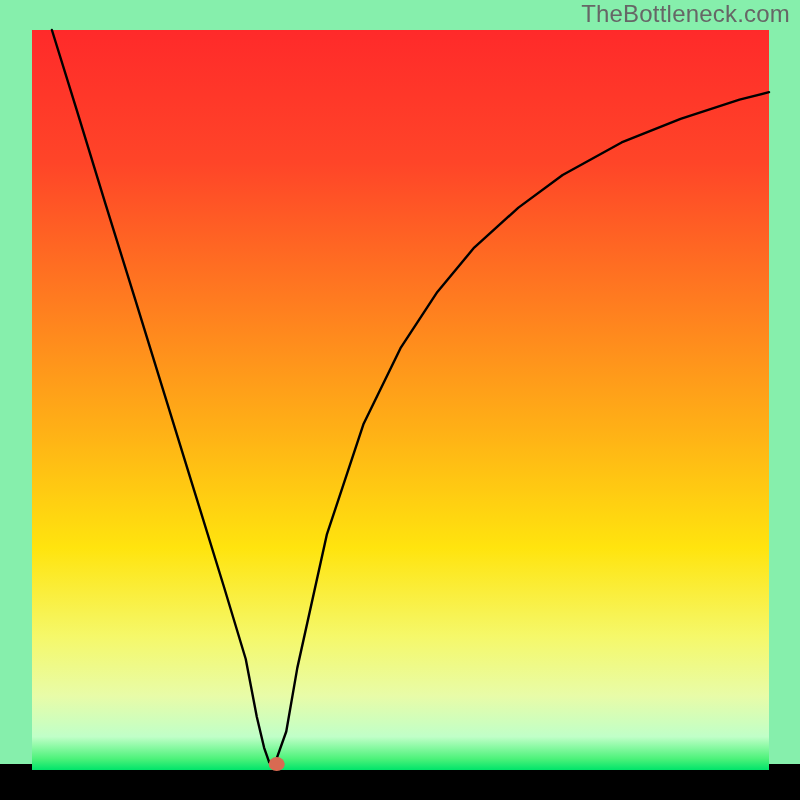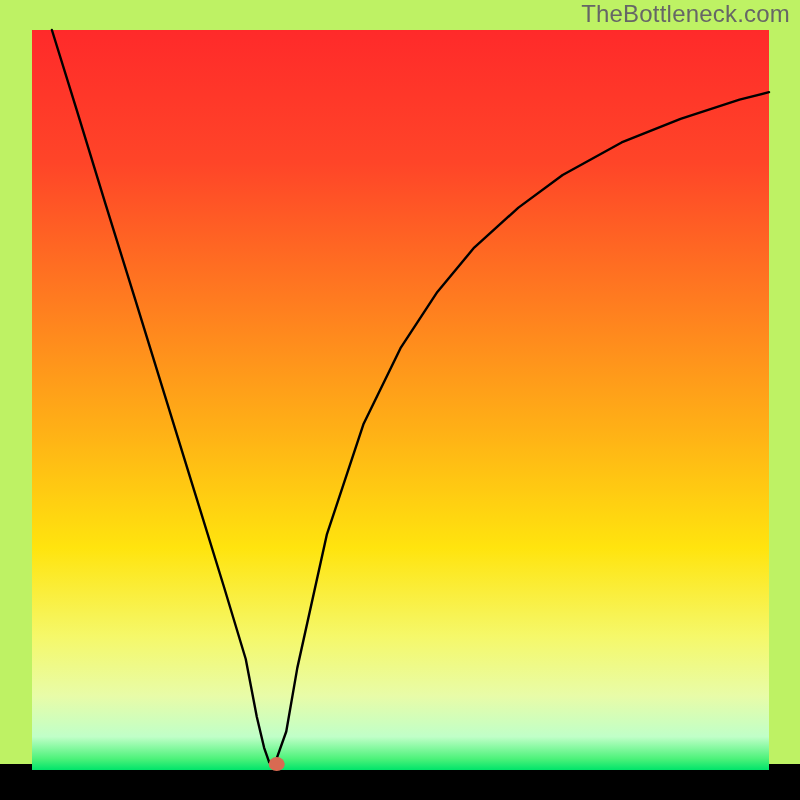--- a/index.html
+++ b/index.html
@@ -8,21 +8,21 @@
     width: 800px;
     height: 800px;
     background: #000;
     font-family: Arial, Helvetica, sans-serif;
     overflow: hidden;
   }
   .frame {
     position: relative;
     width: 800px;
     height: 764px;
-    background: #bef264;
+    background: #86efac;
   }
   .watermark {
     position: absolute;
     top: 0px;
     right: 10px;
     color: #666666;
     font-size: 24px;
     letter-spacing: 0.2px;
     z-index: 10;
     font-weight: 500;

